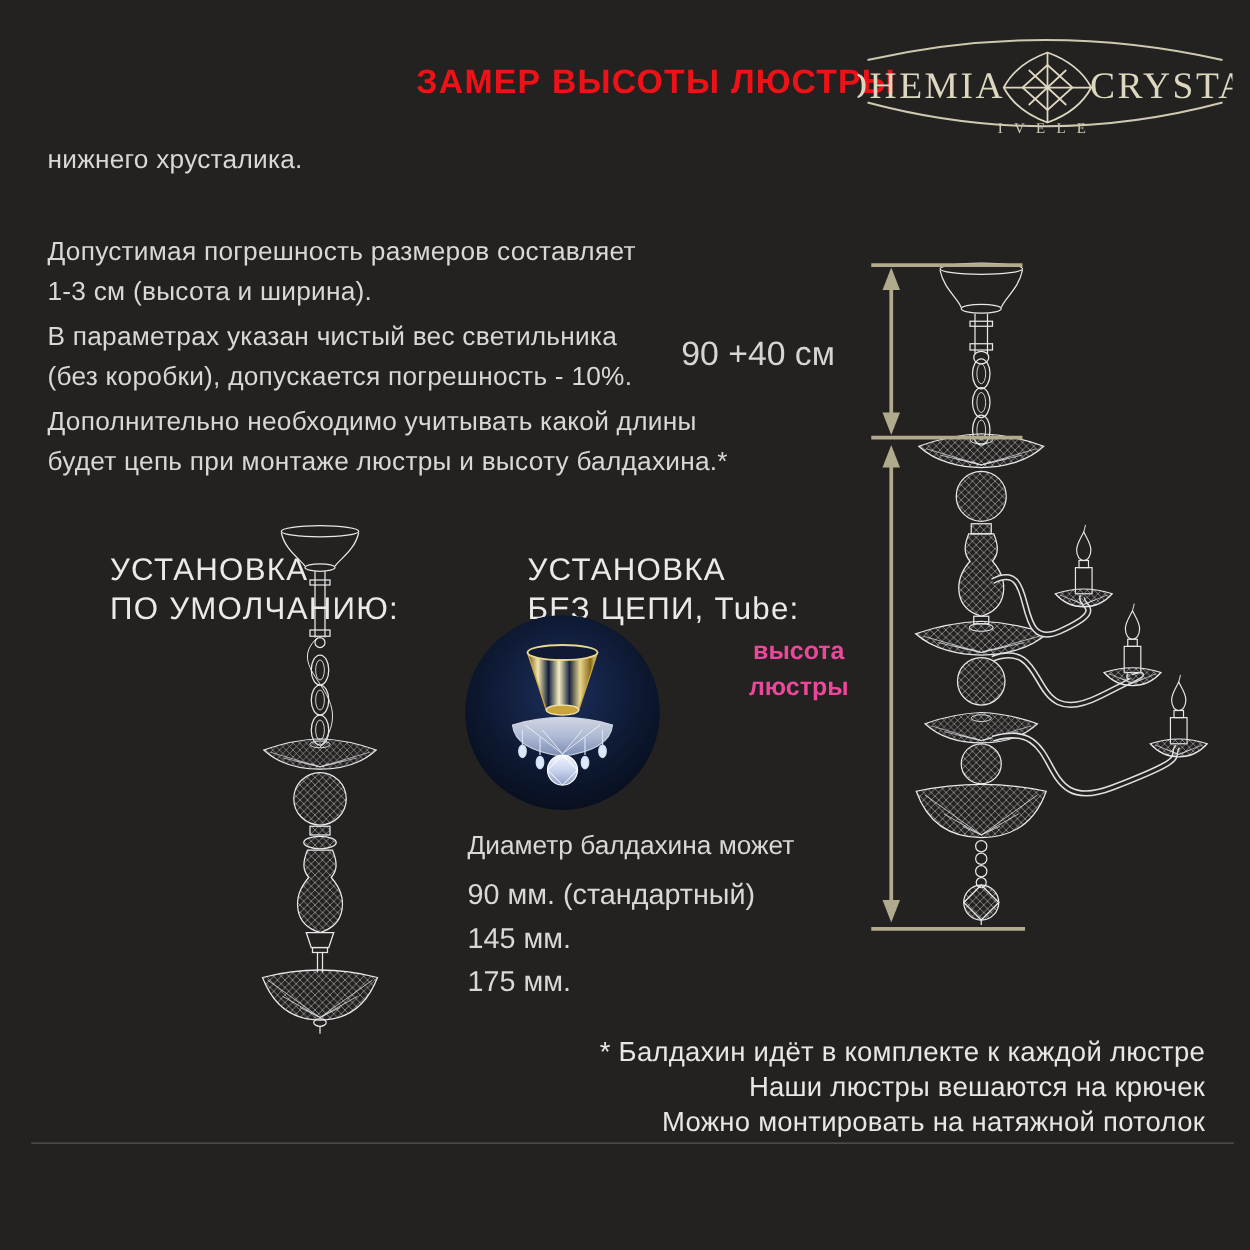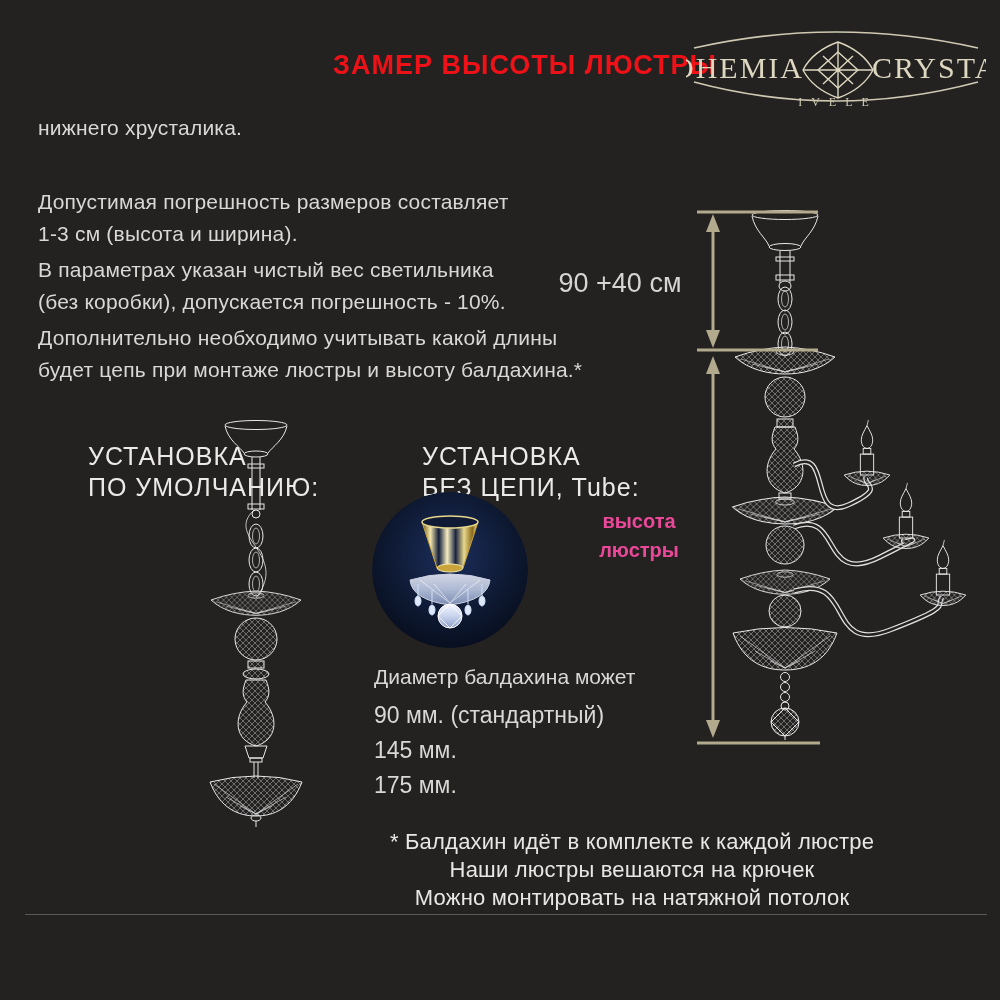--- a/index.html
+++ b/index.html
@@ -13,32 +13,32 @@
     left:330px;top:50px;width:390px;text-align:center;
     color:#ee1117;font-size:27px;font-weight:bold;letter-spacing:1px;
   }
   .para{
     left:38px;width:600px;color:#d9d8d6;font-size:21px;line-height:32px;letter-spacing:.2px;
   }
   .heading{
     color:#eceae8;font-size:25px;line-height:31px;letter-spacing:1px;width:330px;margin-left:48px;
   }
   .dim-label{
-    left:545px;top:268px;width:150px;text-align:center;
+    left:545px;top:268px;width:150px;text-align:left;
     color:#d6d5d3;font-size:27px;
   }
   .height-label{
     left:575px;top:507px;width:128px;text-align:center;
     color:#ec4899;font-size:20px;font-weight:bold;line-height:29px;
   }
   .canopy{left:374px;top:662px;width:300px;color:#d9d8d6;}
   .canopy .intro{font-size:21px;line-height:30px;}
   .canopy .sizes{margin-top:6px;font-size:23px;line-height:35px;}
   .footnotes{
-    left:300px;top:828px;width:664px;text-align:center;
+    left:300px;top:828px;width:664px;text-align:right;
     color:#e8e7e5;font-size:22px;line-height:28px;letter-spacing:.2px;
   }
   .divider{left:25px;top:914px;width:962px;height:1px;background:#585858;}
   .photo-circle{left:372px;top:492px;width:156px;height:156px;border-radius:50%;overflow:hidden;}
   svg{display:block;}
 </style>
 </head>
 <body>
 
 <div class="abs title">ЗАМЕР ВЫСОТЫ ЛЮСТРЫ</div>

